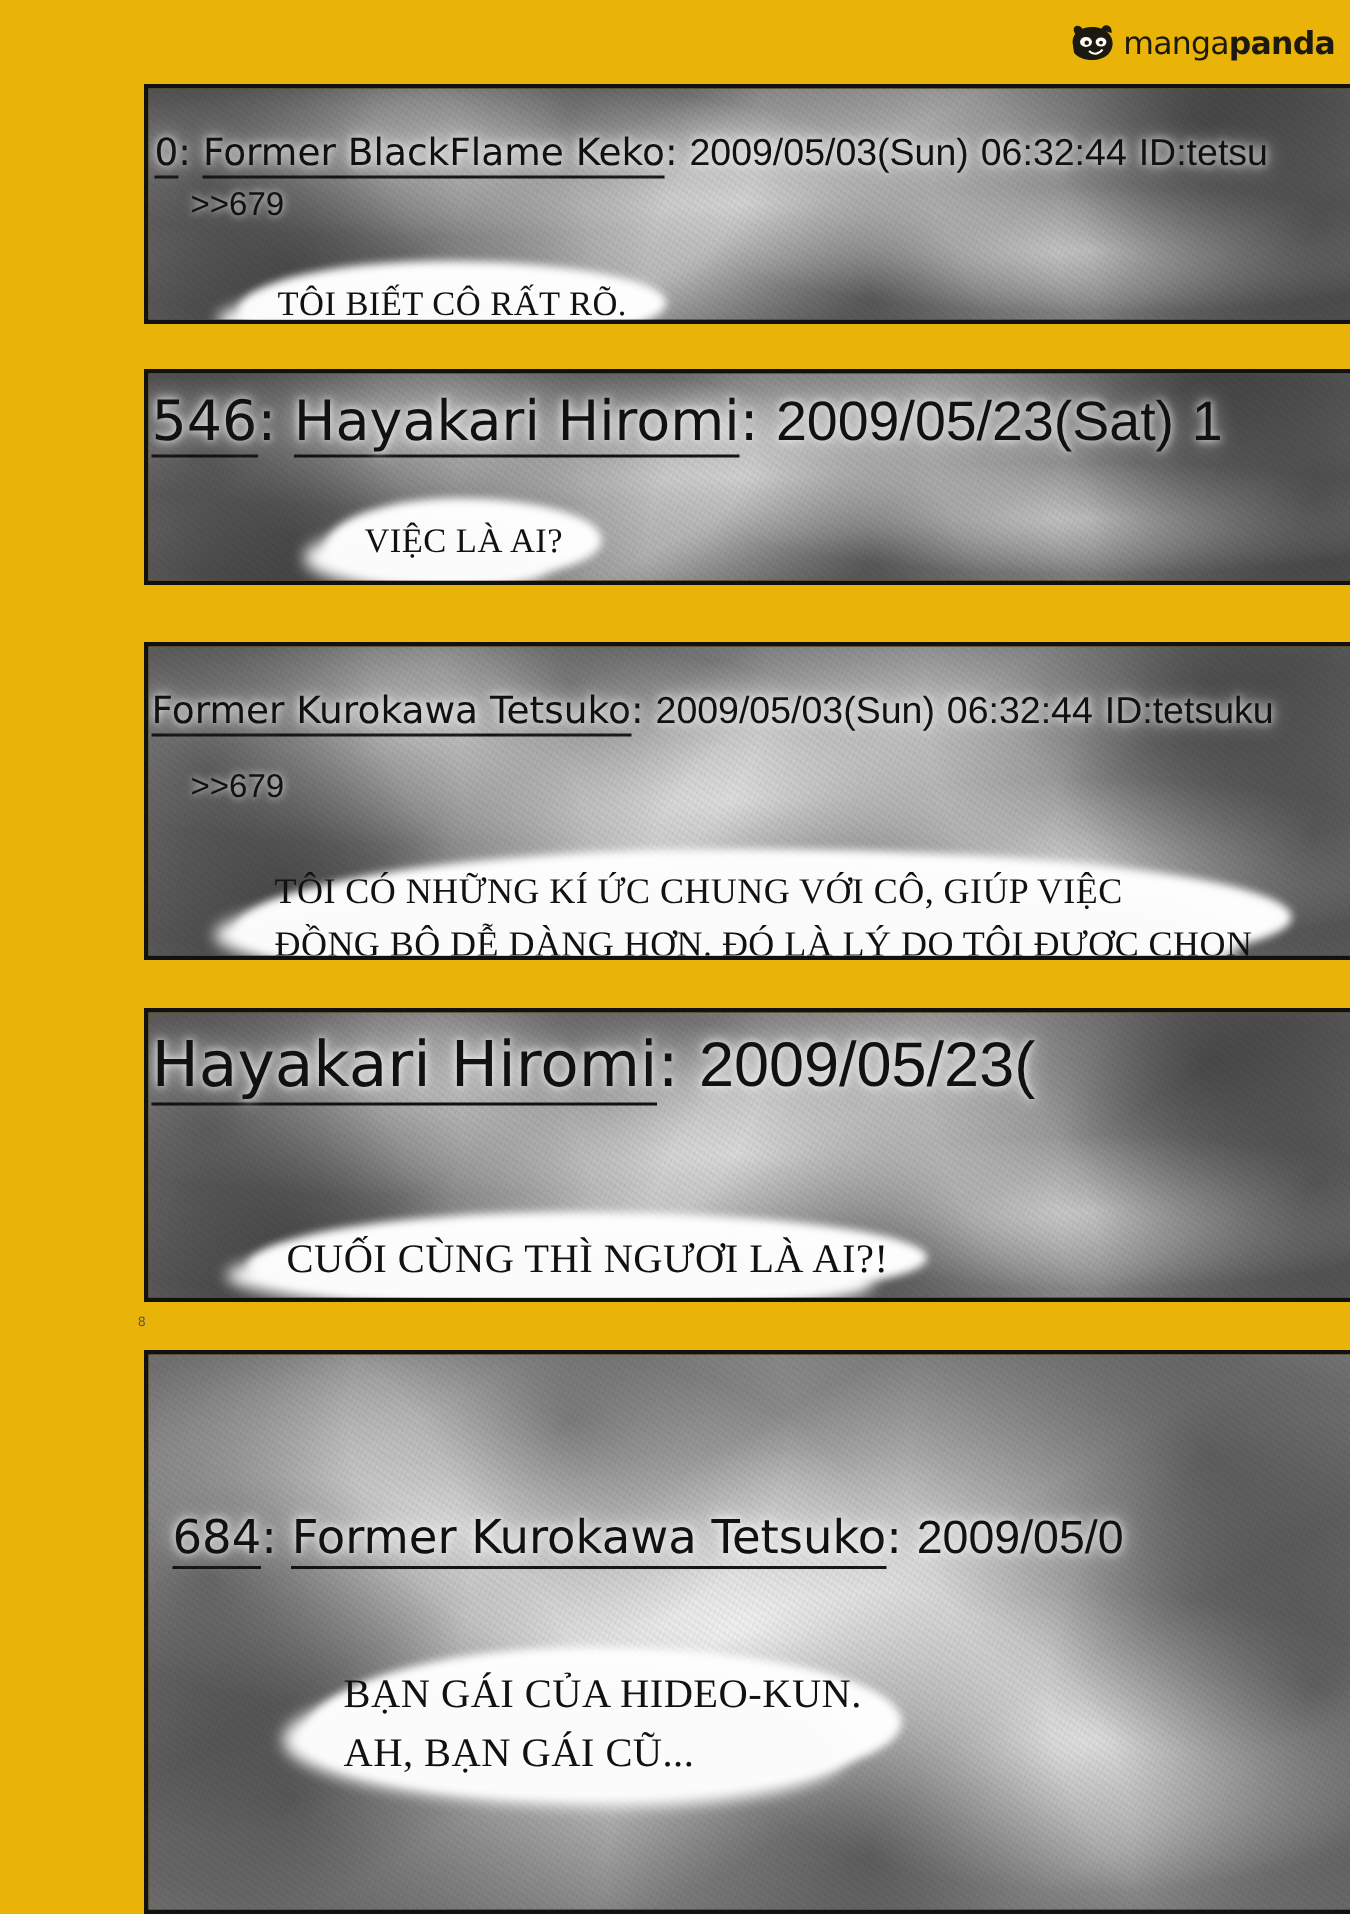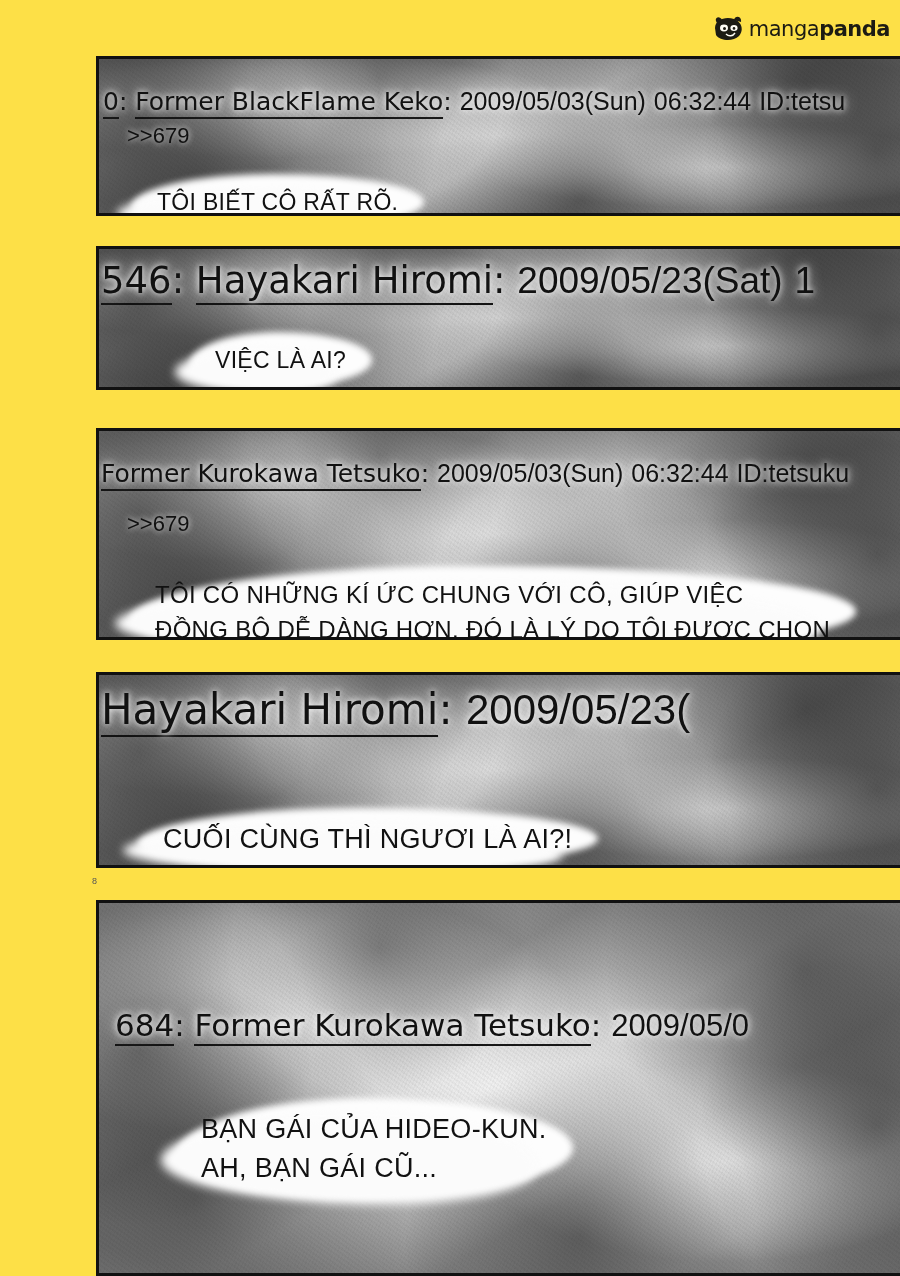--- a/index.html
+++ b/index.html
@@ -13,21 +13,21 @@
     position: relative;
     overflow: hidden;
     font-family: "Liberation Sans", sans-serif;
   }
 
   .page {
     position: absolute;
     left: 0; top: 0;
     width: 900px;
     height: 1276px;
-    background: #fde047;
+    background: #eab308;
   }
 
   
   .watermark {
     position: absolute;
     right: 10px;
     top: 14px;
     display: flex;
     align-items: center;
     gap: 4px;
@@ -122,24 +122,25 @@
     position: absolute;
     font-family: "Liberation Sans", sans-serif;
     color: #111;
     text-shadow: 0 0 6px rgba(255,255,255,0.95);
   }
 
   
   .speech {
     position: absolute;
     color: #111;
-    font-family: Liberation Sans, sans-serif;
+    font-family: Liberation Serif, serif;
     letter-spacing: 0.3px;
     line-height: 1.45;
     white-space: pre-line;
+    margin-left: 28px;
   }
   .speech .blot {
     position: absolute;
     left: -26px; right: -26px; top: -12px; bottom: -10px;
     background: #fdfdfd;
     border-radius: 48% 52% 55% 45% / 60% 50% 50% 40%;
     filter: blur(3px);
     z-index: -1;
   }
   .speech .blot2 {

